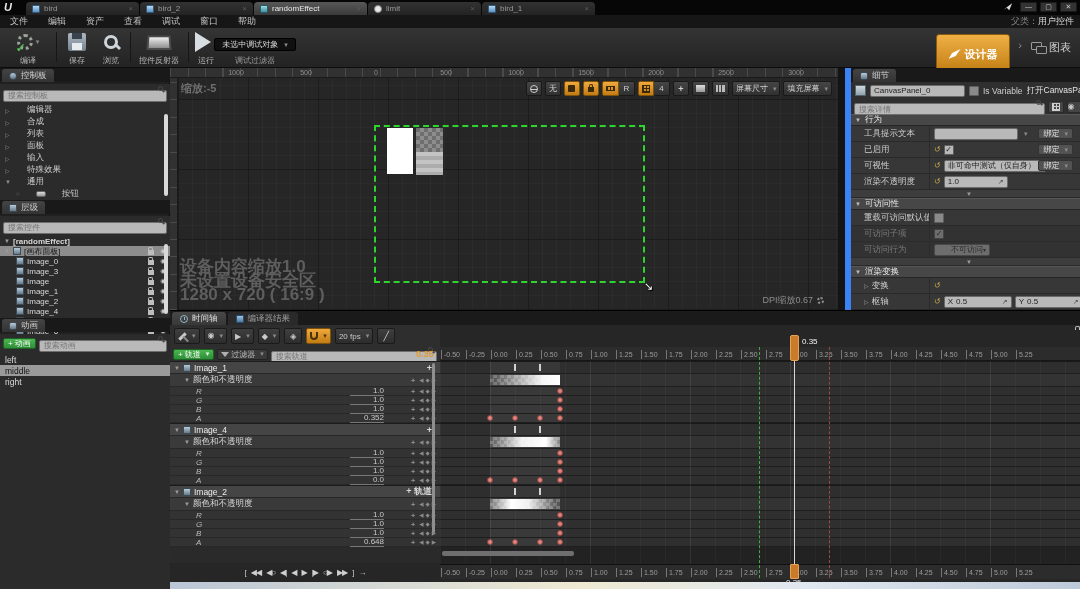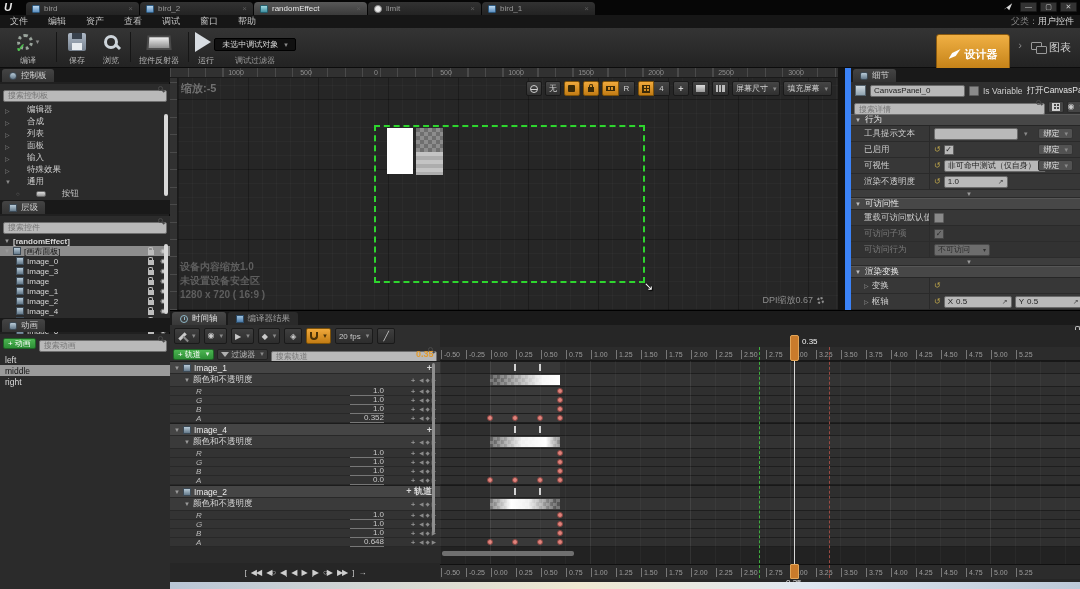--- a/index.html
+++ b/index.html
@@ -112,21 +112,21 @@
       repeating-linear-gradient(0deg,#3a2a08 0 1px,transparent 1px 3px); border:1px solid #3a2a08; }
   .crossico { color:#cfcfcf; font-size:9px; font-weight:bold; }
   .imgico2 { width:9px; height:7px; background:linear-gradient(#ddd,#999); position:relative; }
   .statico { width:9px; height:7px; background:linear-gradient(90deg,#bbb 0 2px,transparent 2px 3px,#bbb 3px 5px,transparent 5px 6px,#bbb 6px 8px); }
   .designrect { position:absolute; left:204px; top:57px; width:271px; height:158px; border:2px dashed #2ed52e; }
   .whitebox { position:absolute; left:217px; top:60px; width:26px; height:46px; background:#ffffff; }
   .checkbox2 { position:absolute; left:246px; top:60px; width:27px; height:47px; }
   .checkbox2 .top { height:50%; background:conic-gradient(#8d8d8d 25%,#6f6f6f 0 50%,#8d8d8d 0 75%,#6f6f6f 0); background-size:8px 8px; }
   .checkbox2 .bot { height:50%; background:conic-gradient(#c4c4c4 25%,#adadad 0 75%,#c4c4c4 0); background-size:8px 8px; }
   .vcursor { position:absolute; left:474px; top:212px; color:#fff; font-size:11px; text-shadow:0 0 2px #000,1px 1px 1px #000; }
-  .voverlay { position:absolute; left:10px; top:192px; font-size:10px; font-weight:bold; color:#5e5e5e; line-height:14px; }
+  .voverlay { position:absolute; left:10px; top:192px; font-size:17px; font-weight:bold; color:#5e5e5e; line-height:14px; }
   .dpi { position:absolute; right:14px; bottom:3px; font-size:9px; color:#8e8e8e; display:flex; align-items:center; gap:4px; }
   .gearsm { width:7px; height:7px; border:2px dotted #8e8e8e; border-radius:50%; }
 
   
   .details { position:absolute; left:838px; top:68px; width:242px; height:242px; background:#2f2f2f; border-left:6px solid #3b82f6; overflow:hidden;margin-left:7px; }
   .dtabrow { height:14px; background:#191919; display:flex; align-items:flex-end; }
   .cpico { width:11px; height:11px; background:linear-gradient(#cfd8de,#8fa3b0); border:1px solid #55636d; flex-shrink:0; }
   .namerow { height:17px; display:flex; align-items:center; gap:4px; padding:0 4px; }
   .fld { background:#b9b9b9; border:1px solid #6a6a6a; border-radius:2px; color:#1e1e1e; font-size:8px; height:12px; display:flex; align-items:center; padding:0 3px; }
   .cb { width:10px; height:10px; background:#b9b9b9; border:1px solid #5e5e5e; border-radius:1px; display:flex; align-items:center; justify-content:center; color:#222; font-size:8px; flex-shrink:0; }
@@ -673,21 +673,21 @@
     </div>
     <div class="drow dim">
       <div class="dlabel">可访问子项</div>
       <div class="dval">
           <span class="cb">✓</span>
         </div>
     </div>
     <div class="drow dim">
       <div class="dlabel">可访问行为</div>
       <div class="dval">
-        <div class="fld" style="width:56px;justify-content:space-between;">
+        <div class="fld" style="width:56px;justify-content:flex-end;">
             <span>不可访问</span>
             <span style="color:#333;font-size:6px;">▾</span>
           </div>
       </div>
     </div>
     <div class="expstrip">▼</div>
 
     <div class="shead">
         <span class="arr">▼</span>
         <span>渲染变换</span>

